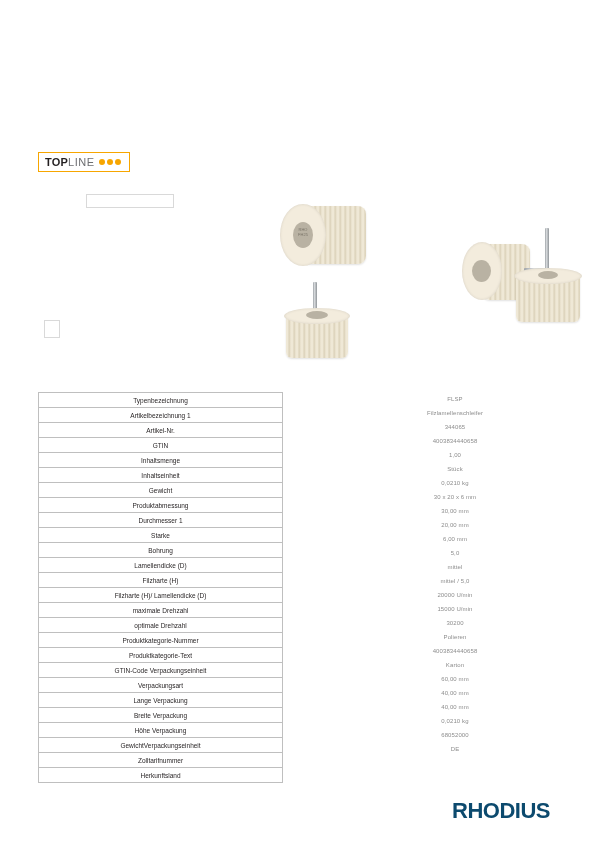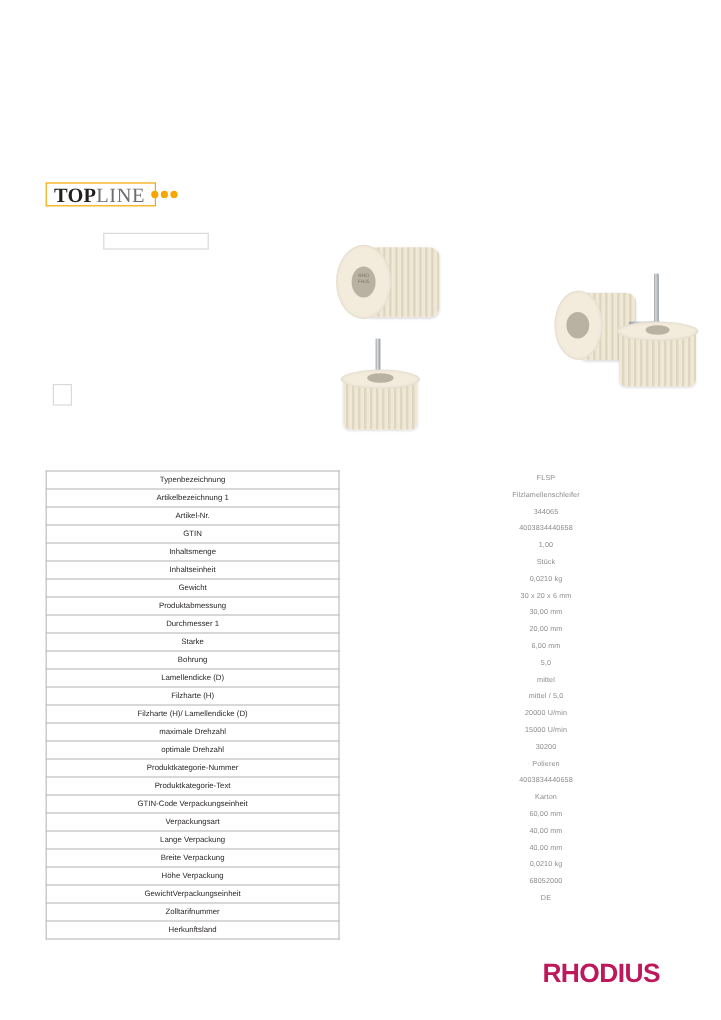--- a/index.html
+++ b/index.html
@@ -32,26 +32,25 @@
     width: 92px;
     height: 20px;
     background: #ffffff;
     border: 1px solid #f7a600;
     box-sizing: border-box;
     display: flex;
     align-items: center;
     padding-left: 6px;
   }
   .topline-text {
-    font-size: 17px;
+    font-size: 11px;
     font-weight: bold;
     letter-spacing: 0.2px;
     color: #231f20;
     line-height: 1;
-    font-family: Liberation Serif, serif;
   }
   .topline-text .thin {
     font-weight: normal;
     color: #6d6e71;
     letter-spacing: 0.5px;
   }
   .topline-dots {
     display: flex;
     gap: 2px;
     margin-left: 5px;
@@ -181,21 +180,21 @@
     left: 452px;
     top: 800px;
     width: 112px;
     height: 22px;
     display: flex;
     align-items: center;
   }
   .footer-logo .logo-text {
     font-size: 22px;
     font-weight: bold;
-    color: #be185d;
+    color: #0c4a6e;
     letter-spacing: -0.5px;
     line-height: 1;
     font-family: "Liberation Sans", sans-serif;
   }
 </style>
 </head>
 <body>
 
 <div class="page">
 

